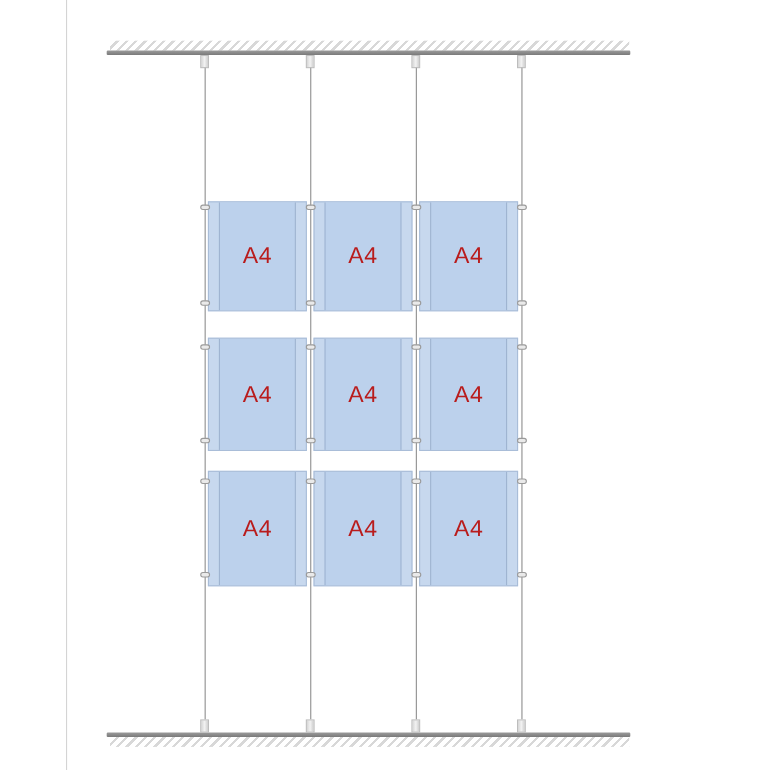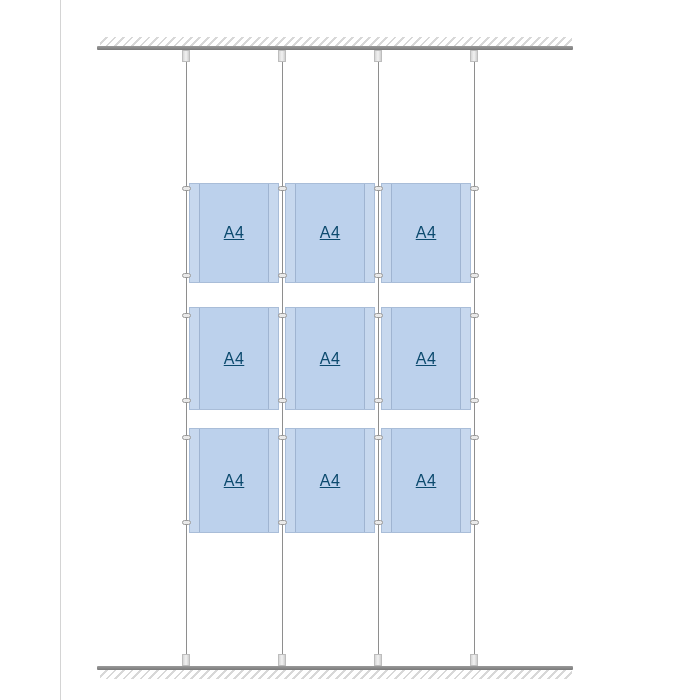--- a/index.html
+++ b/index.html
@@ -5,21 +5,21 @@
   html, body { margin:0; padding:0; background:#ffffff; }
   body { width:700px; height:700px; position:relative; overflow:hidden; font-family:"Liberation Sans", sans-serif; }
   .abs { position:absolute; }
   .border-line { left:60px; top:0; width:1px; height:700px; background:#d4d4d4; }
   .hatch { height:9px; background: repeating-linear-gradient(135deg, #ffffff 0px, #ffffff 4px, #d8d8d8 4px, #d8d8d8 6px); }
   .rail { height:4px; background:linear-gradient(#9a9a9a,#7a7a7a); border-radius:1px; }
   .cable { width:1.4px; background:#8e8e8e; }
   .connector { width:8px; height:12px; background:linear-gradient(90deg,#d6d6d6,#f2f2f2,#cfcfcf); border:1px solid #bdbdbd; box-sizing:border-box; }
   .panel { background:#c7d8ee; border:1px solid #a9bdd8; box-sizing:border-box; }
   .sheet { position:absolute; top:0; bottom:0; left:9px; right:9px; background:#bcd1ec; border-left:1px solid #9fb4d1; border-right:1px solid #9fb4d1; box-sizing:border-box; display:flex; align-items:center; justify-content:center; }
-  .label { font-size:16px; color:#0c4a6e; letter-spacing:0.5px;text-decoration:underline; }
+  .label { font-size:21px; color:#b91c1c; letter-spacing:0.5px; }
   .clip { width:9px; height:5px; border:1px solid #9a9a9a; border-radius:3px; background:#eaeaea; box-sizing:border-box; }
 </style>
 </head>
 <body>
 
 <div class="abs border-line"></div>
 
 <div class="abs hatch" style="left:100px; top:37px; width:472px;"></div>
 <div class="abs rail" style="left:97px; top:46px; width:476px;"></div>
 

